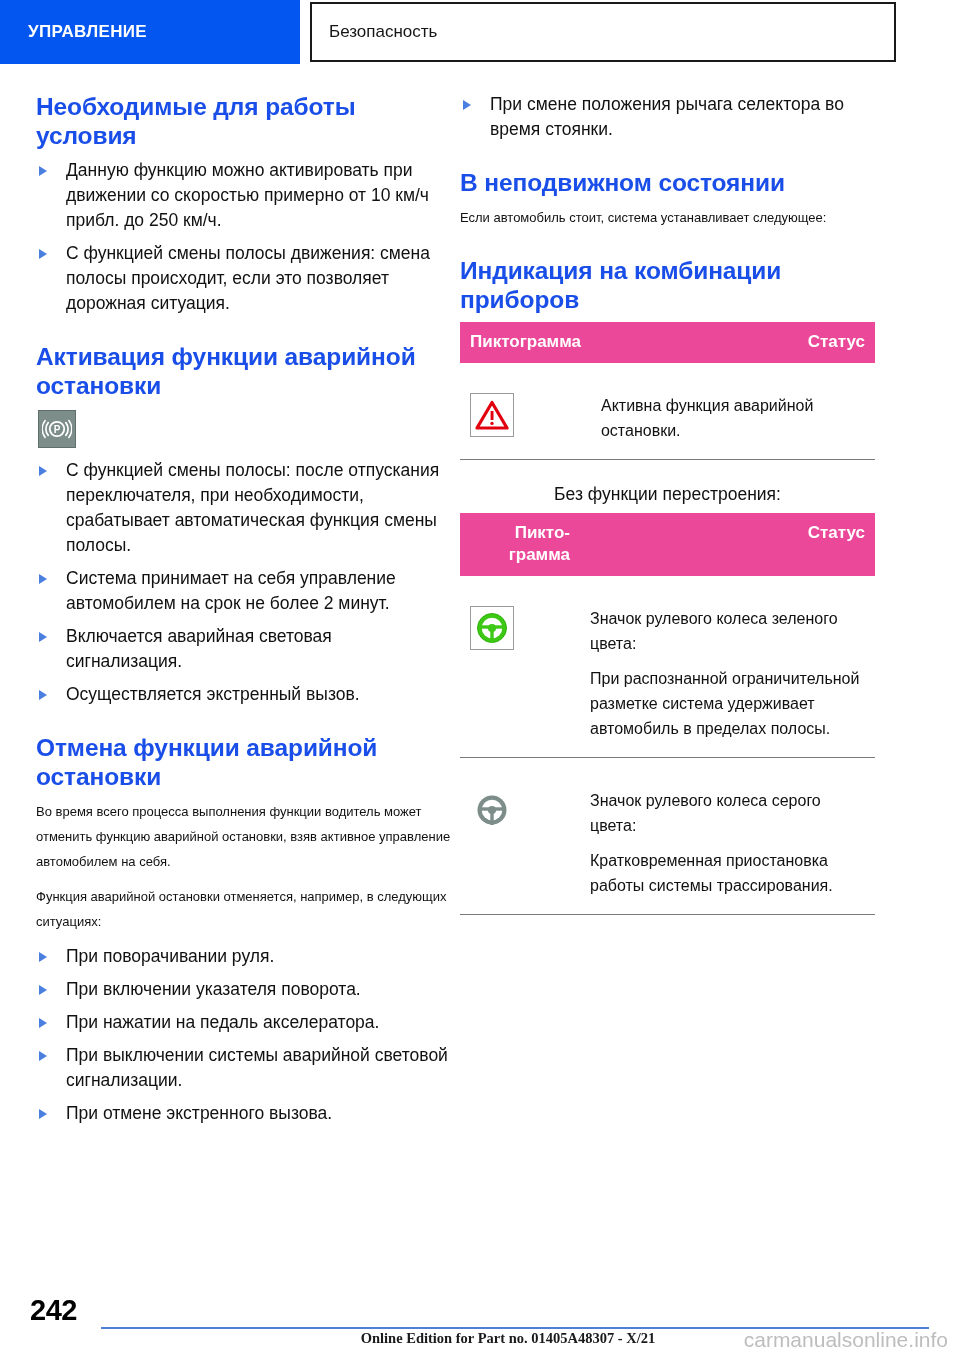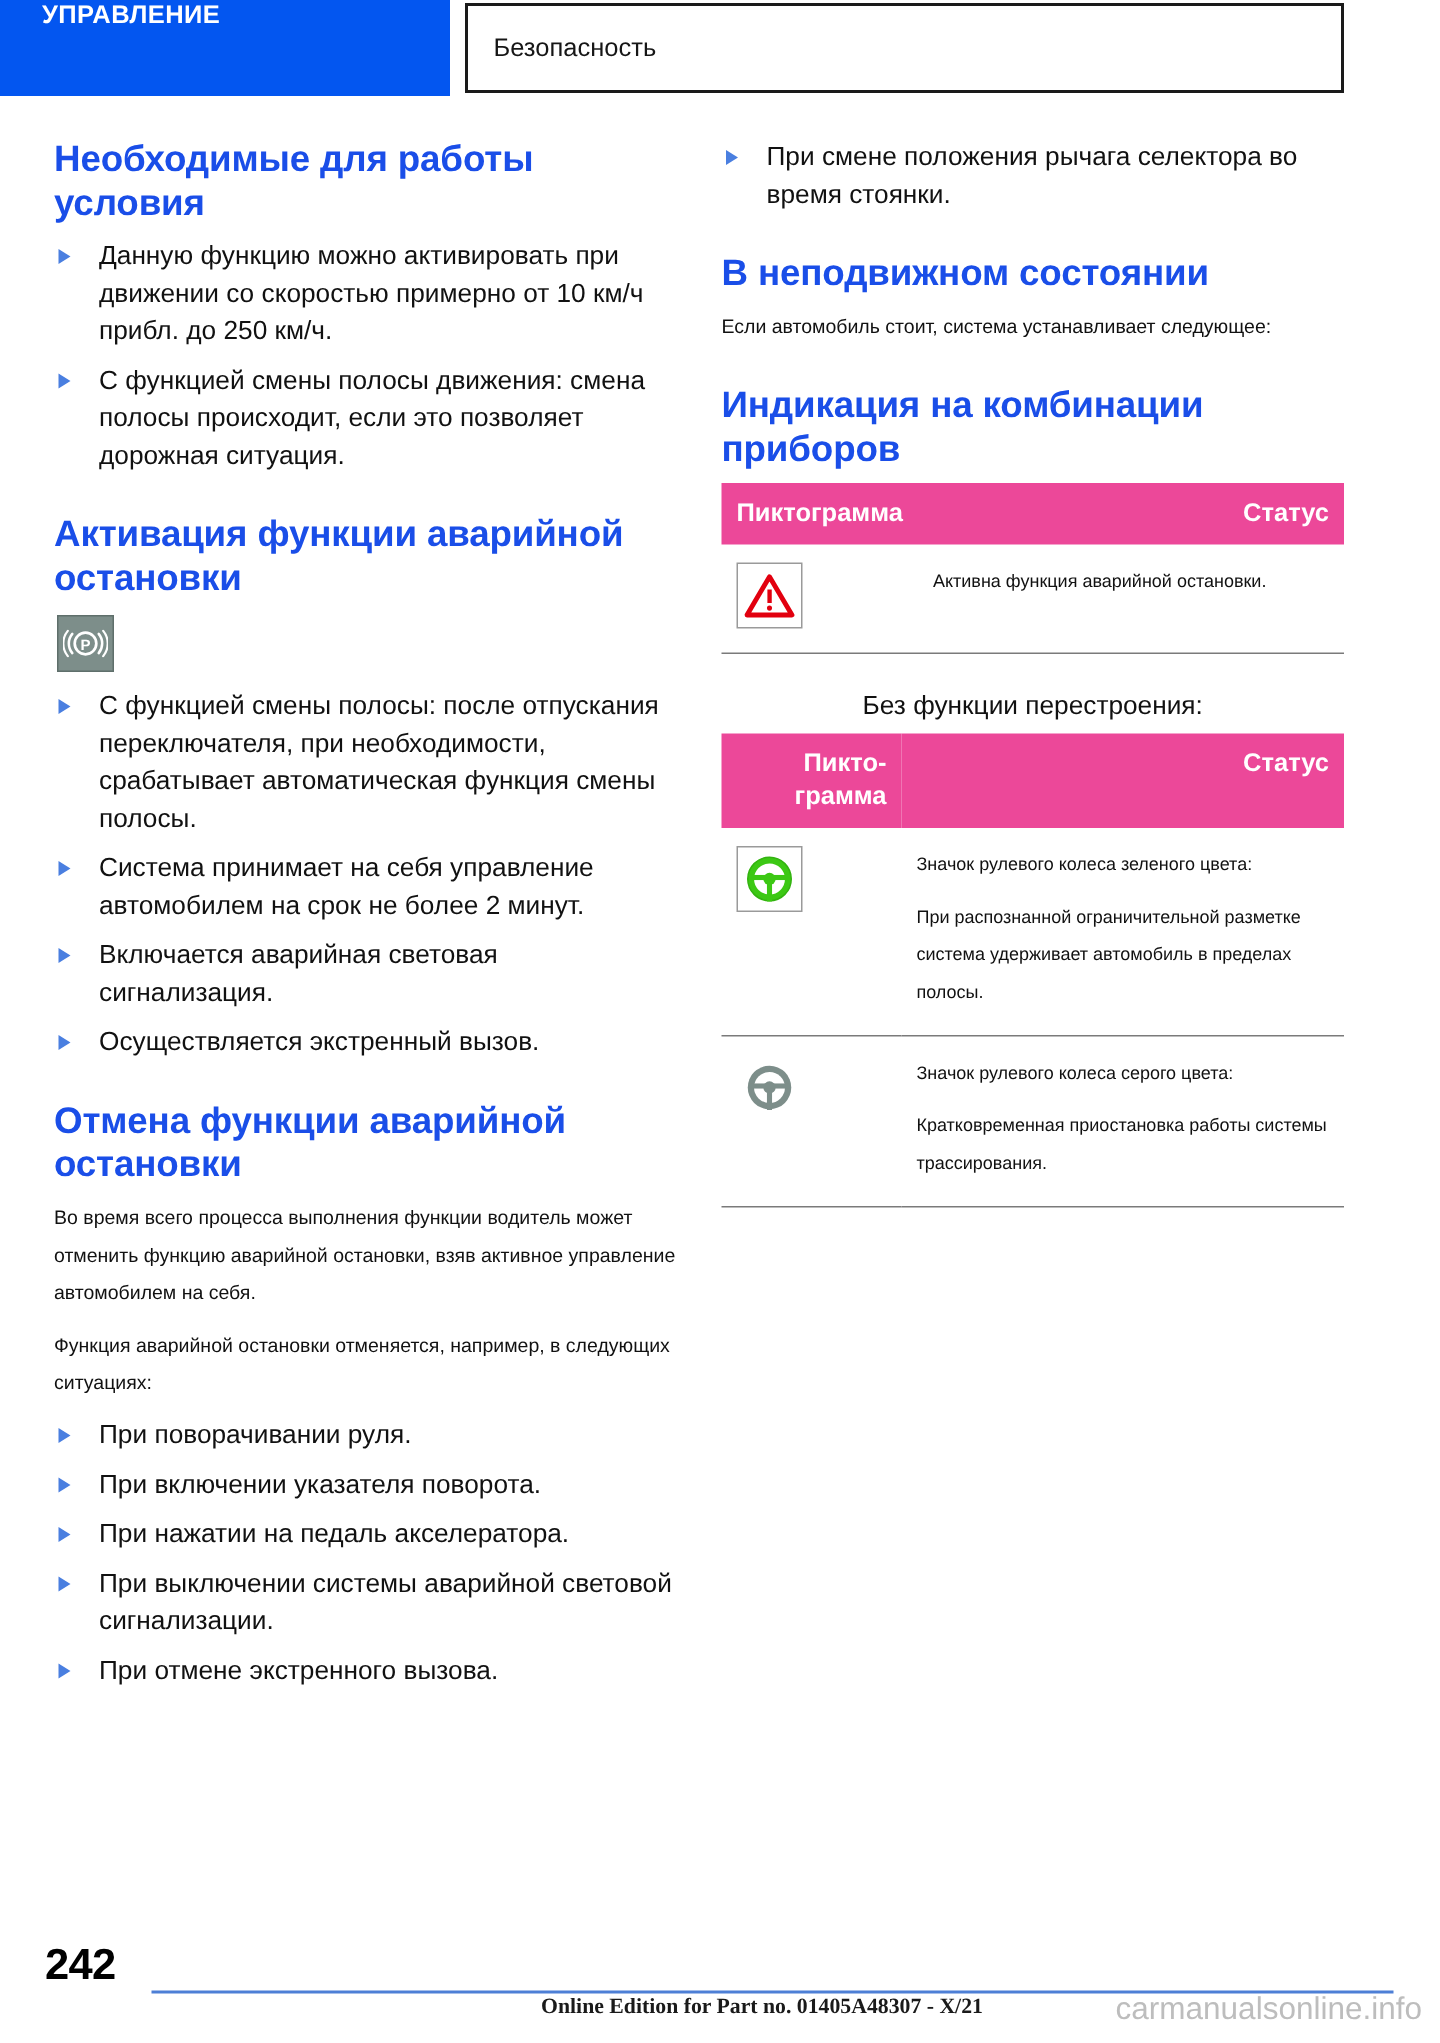--- a/index.html
+++ b/index.html
@@ -24,20 +24,21 @@
     width: 960px;
     height: 64px;
   }
   .header-chapter {
     position: absolute;
     left: 0; top: 0;
     width: 300px;
     height: 64px;
     background: #0356f0;
     display: flex;
+    align-items: center;
   }
   .header-chapter-label {
     color: #ffffff;
     font-size: 17px;
     font-weight: bold;
     letter-spacing: 0.3px;
     padding-left: 28px;
     white-space: nowrap;
   }
   .header-section {
@@ -64,21 +65,21 @@
     top: 92px;
     left: 0;
     width: 960px;
   }
   .col {
     position: absolute;
     top: 0;
     width: 415px;
   }
   .col-left  { left: 36px; }
-  .col-right { left: 481px; }
+  .col-right { left: 460px; }
 
   h2.section-title {
     color: #1a4ee8;
     font-size: 24.5px;
     font-weight: bold;
     line-height: 29px;
     margin: 0 0 8px 0;
     letter-spacing: -0.1px;
   }
   h2.section-title.tight { margin-top: 0; }
@@ -149,23 +150,23 @@
     font-weight: bold;
     text-align: right;
     padding: 9px 10px 10px 10px;
     vertical-align: top;
     line-height: 22px;
   }
   table.status-table thead th.col-picto { width: 100px; }
   table.status-table thead th.col-picto.narrow { width: 88px; }
   table.status-table tbody td {
     border-bottom: 1.5px solid #7a7a7a;
-    padding: 12px 10px 16px 10px;
+    padding: 30px 10px 16px 10px;
     vertical-align: top;
-    font-size: 12px;
+    font-size: 16px;
     line-height: 25px;
     color: #111111;
   }
   table.status-table tbody td.picto-cell { width: 100px; }
   table.status-table tbody td p { margin: 0 0 10px 0; }
   table.status-table tbody td p:last-child { margin-bottom: 0; }
 
   .sq-icon {
     width: 44px; height: 44px;
     border: 1px solid #9a9a9a;

